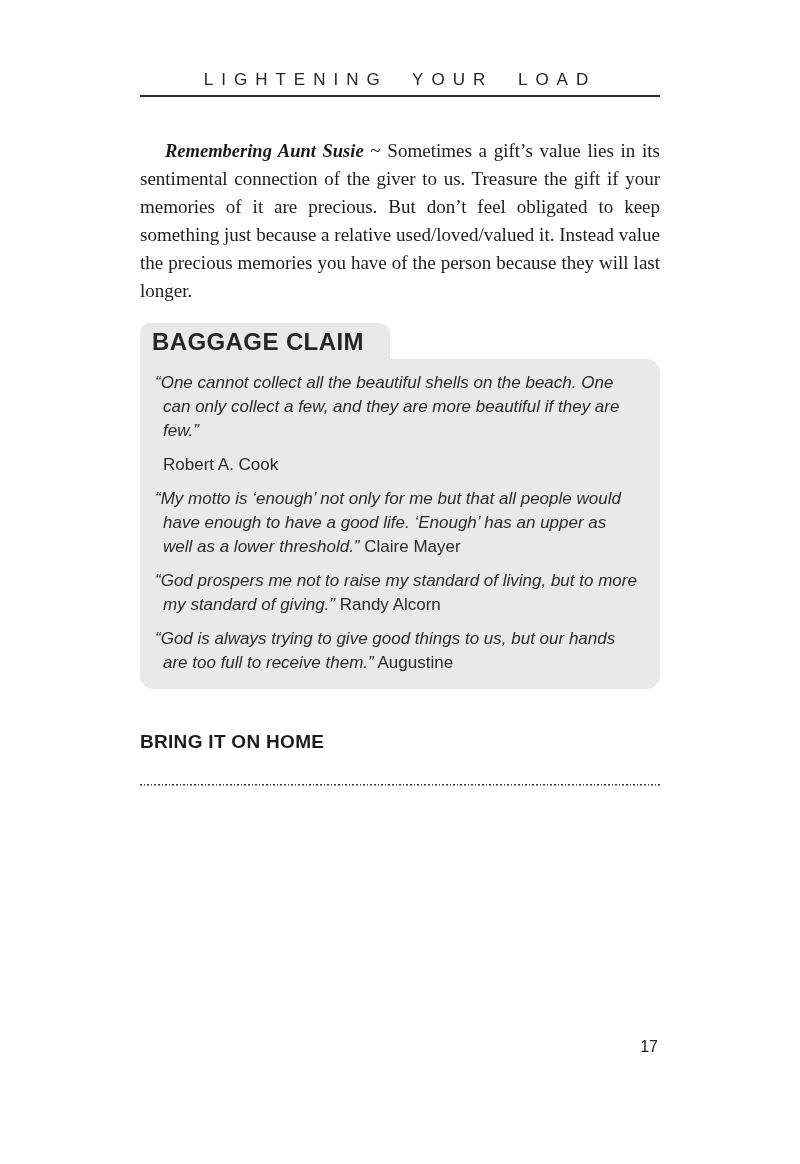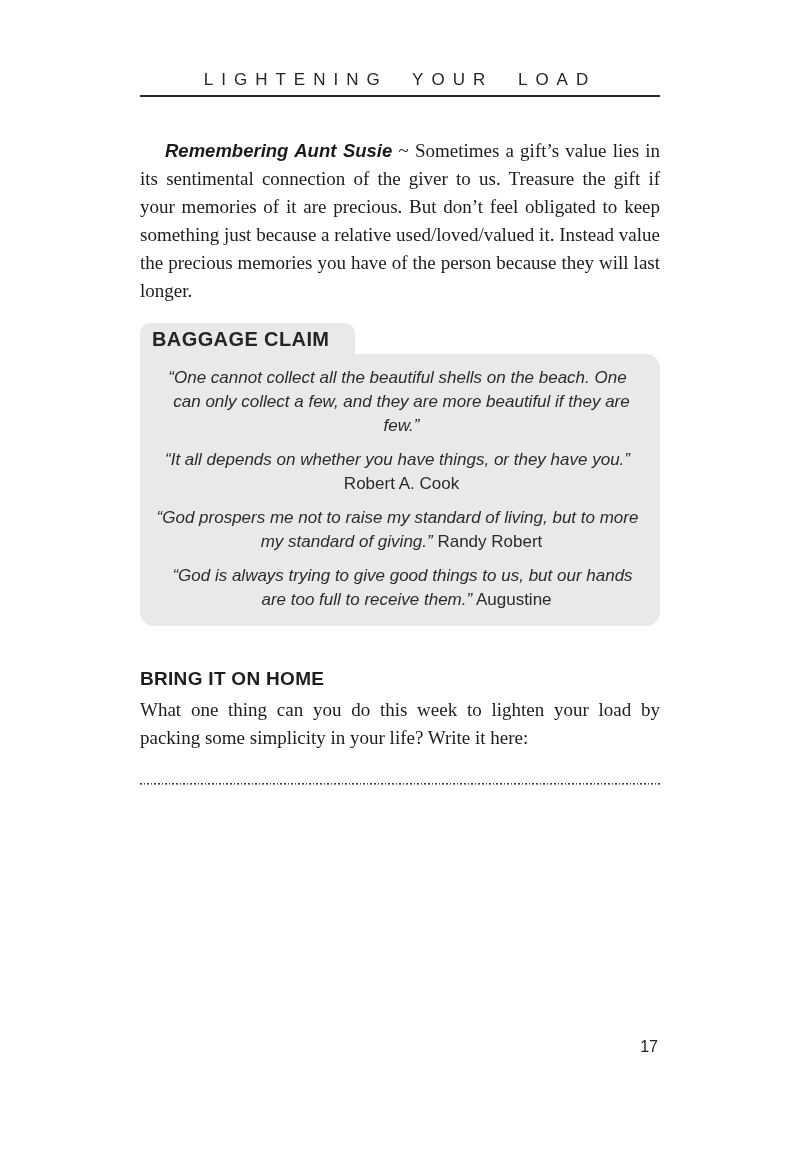--- a/index.html
+++ b/index.html
@@ -41,60 +41,59 @@
   .intro{
     margin-top:40px;
     font-size:19px;
     line-height:28px;
     text-align:justify;
     text-indent:25px;
     color:#1c1c1c;
     hyphens:none;
   }
   .lead-in{
-    font-family:Liberation Sans, sans-serif;
+    font-family:Liberation Serif, serif;
     font-style:italic;
     font-weight:700;
     font-size:18.5px;
     color:#1a1a1a;
   }
   
   .baggage-tab{
     margin-top:18px;
     display:inline-block;
     background:var(--box-bg);
     border-radius:10px 10px 0 0;
     padding:5px 26px 3px 12px;
     position:relative;
     z-index:1;
   }
   .baggage-title{
     font-family:"Liberation Sans","DejaVu Sans",sans-serif;
     font-weight:700;
-    font-size:20px;
+    font-size:24px;
     letter-spacing:.4px;
     color:#252525;
     white-space:nowrap;
   }
   .quote-box{
     background:var(--box-bg);
     border-radius:0 14px 14px 14px;
     padding:12px 20px 14px 15px;
     font-family:"Liberation Sans","DejaVu Sans",sans-serif;
     font-size:17px;
     line-height:24px;
     color:#2b2b2b;
   }
   .quote{
     padding-left:8px;
     text-indent:-8px;
     margin-bottom:10px;
-    text-align:center;
   }
-  .quote:last-child{margin-bottom:0;margin-left:10px;}
+  .quote:last-child{margin-bottom:0;}
   .quote-text{
     font-style:italic;
   }
   .quote-author{
     font-style:normal;
   }
   .quote-author.block{
     display:block;
     text-indent:0;
   }
@@ -146,31 +145,31 @@
     <p class="intro"><span class="lead-in">Remembering Aunt Susie</span><span> ~ Sometimes a gift’s value lies in its sentimental connection of the giver to us. Treasure the gift if your memories of it are precious. But don’t feel obligated to keep something just because a relative used/loved/valued it. Instead value the precious memories you have of the person because they will last longer.</span></p>
 
     <div class="baggage-tab">
       <span class="baggage-title">BAGGAGE CLAIM</span>
     </div>
 
     <div class="quote-box">
 
       <p class="quote"><span class="quote-text">“One cannot collect all the beautiful shells on the beach. One can only collect a few, and they are more beautiful if they are few.”</span></p>
 
-      <p class="quote"><span class="quote-text">“It all depends on whether you have things, or they have you.”</span><span class="quote-author block">Robert A. Cook</span></p>
+      <p class="quote"><span class="quote-author block">Robert A. Cook</span></p>
 
+      <p class="quote"><span class="quote-text">“My motto is ‘enough’ not only for me but that all people would have enough to have a good life. ‘Enough’ has an upper as well as a lower threshold.”</span> <span class="quote-author">Claire Mayer</span></p>
 
-      <p class="quote"><span class="quote-text">“God prospers me not to raise my standard of living, but to more my standard of giving.”</span> <span class="quote-author">Randy Robert</span></p>
+      <p class="quote"><span class="quote-text">“God prospers me not to raise my standard of living, but to more my standard of giving.”</span> <span class="quote-author">Randy Alcorn</span></p>
 
       <p class="quote"><span class="quote-text">“God is always trying to give good things to us, but our hands are too full to receive them.”</span> <span class="quote-author">Augustine</span></p>
 
     </div>
 
     <div class="bring-home-title">BRING IT ON HOME</div>
 
-    <p class="bring-home-body">What one thing can you do this week to lighten your load by packing some simplicity in your life? Write it here:</p>
 
     <div class="write-in-line"></div>
 
   </div>
 
   <div class="page-number">17</div>
 </div>
 
 </body></html>

